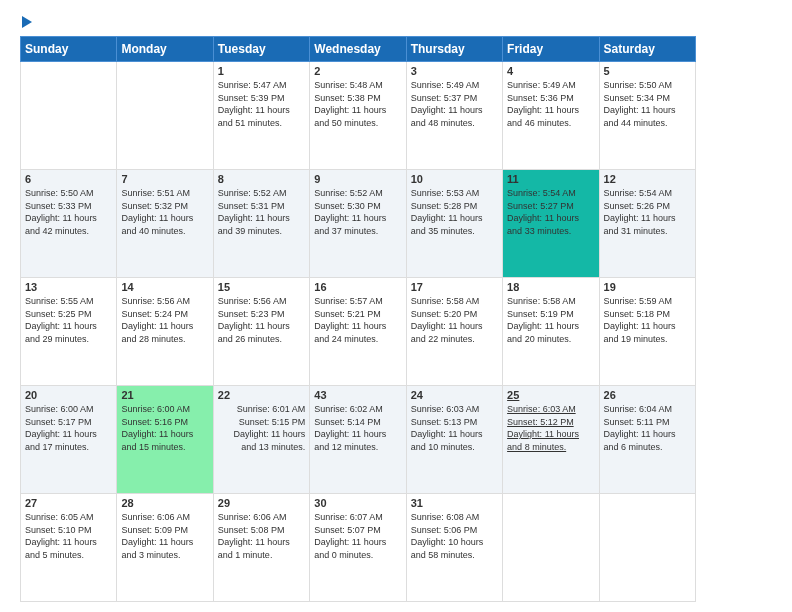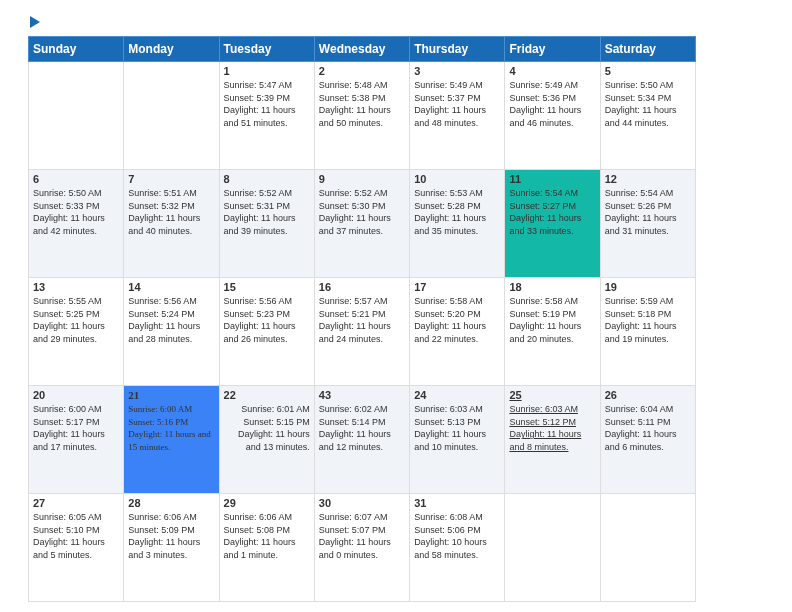--- a/index.html
+++ b/index.html
@@ -6,21 +6,21 @@
     body {
       font-family: Arial, sans-serif;
       background: #fff;
       width: 792px;
       height: 612px;
       overflow: hidden;
     }
     .page {
       width: 716px;
       height: 612px;
-      padding: 18px 20px 10px 28px;
+      padding: 18px 20px 10px 20px;
       display: flex;
       flex-direction: column;
     }
     .header {
       display: flex;
       justify-content: space-between;
       align-items: flex-start;
       margin-bottom: 8px;
     }
     .logo {
@@ -259,21 +259,21 @@
 Daylight: 11 hours and 19 minutes.</div>
           </td>
         </tr>
         <tr>
           <td style="background: rgb(240, 244, 248);">
             <span class="day-num">20</span>
             <div class="day-info" style="white-space: pre-line;">Sunrise: 6:00 AM
 Sunset: 5:17 PM
 Daylight: 11 hours and 17 minutes.</div>
           </td>
-          <td style="background: #3b82f6; font-family: Liberation Serif, serif;">
+          <td style="background: #86efac;">
             <span class="day-num">21</span>
             <div class="day-info" style="white-space: pre-line;">Sunrise: 6:00 AM
 Sunset: 5:16 PM
 Daylight: 11 hours and 15 minutes.</div>
           </td>
           <td style="background: rgb(240, 244, 248);">
             <span class="day-num">22</span>
             <div class="day-info" style="white-space: pre-line; text-align: right;">Sunrise: 6:01 AM
 Sunset: 5:15 PM
 Daylight: 11 hours and 13 minutes.</div>

